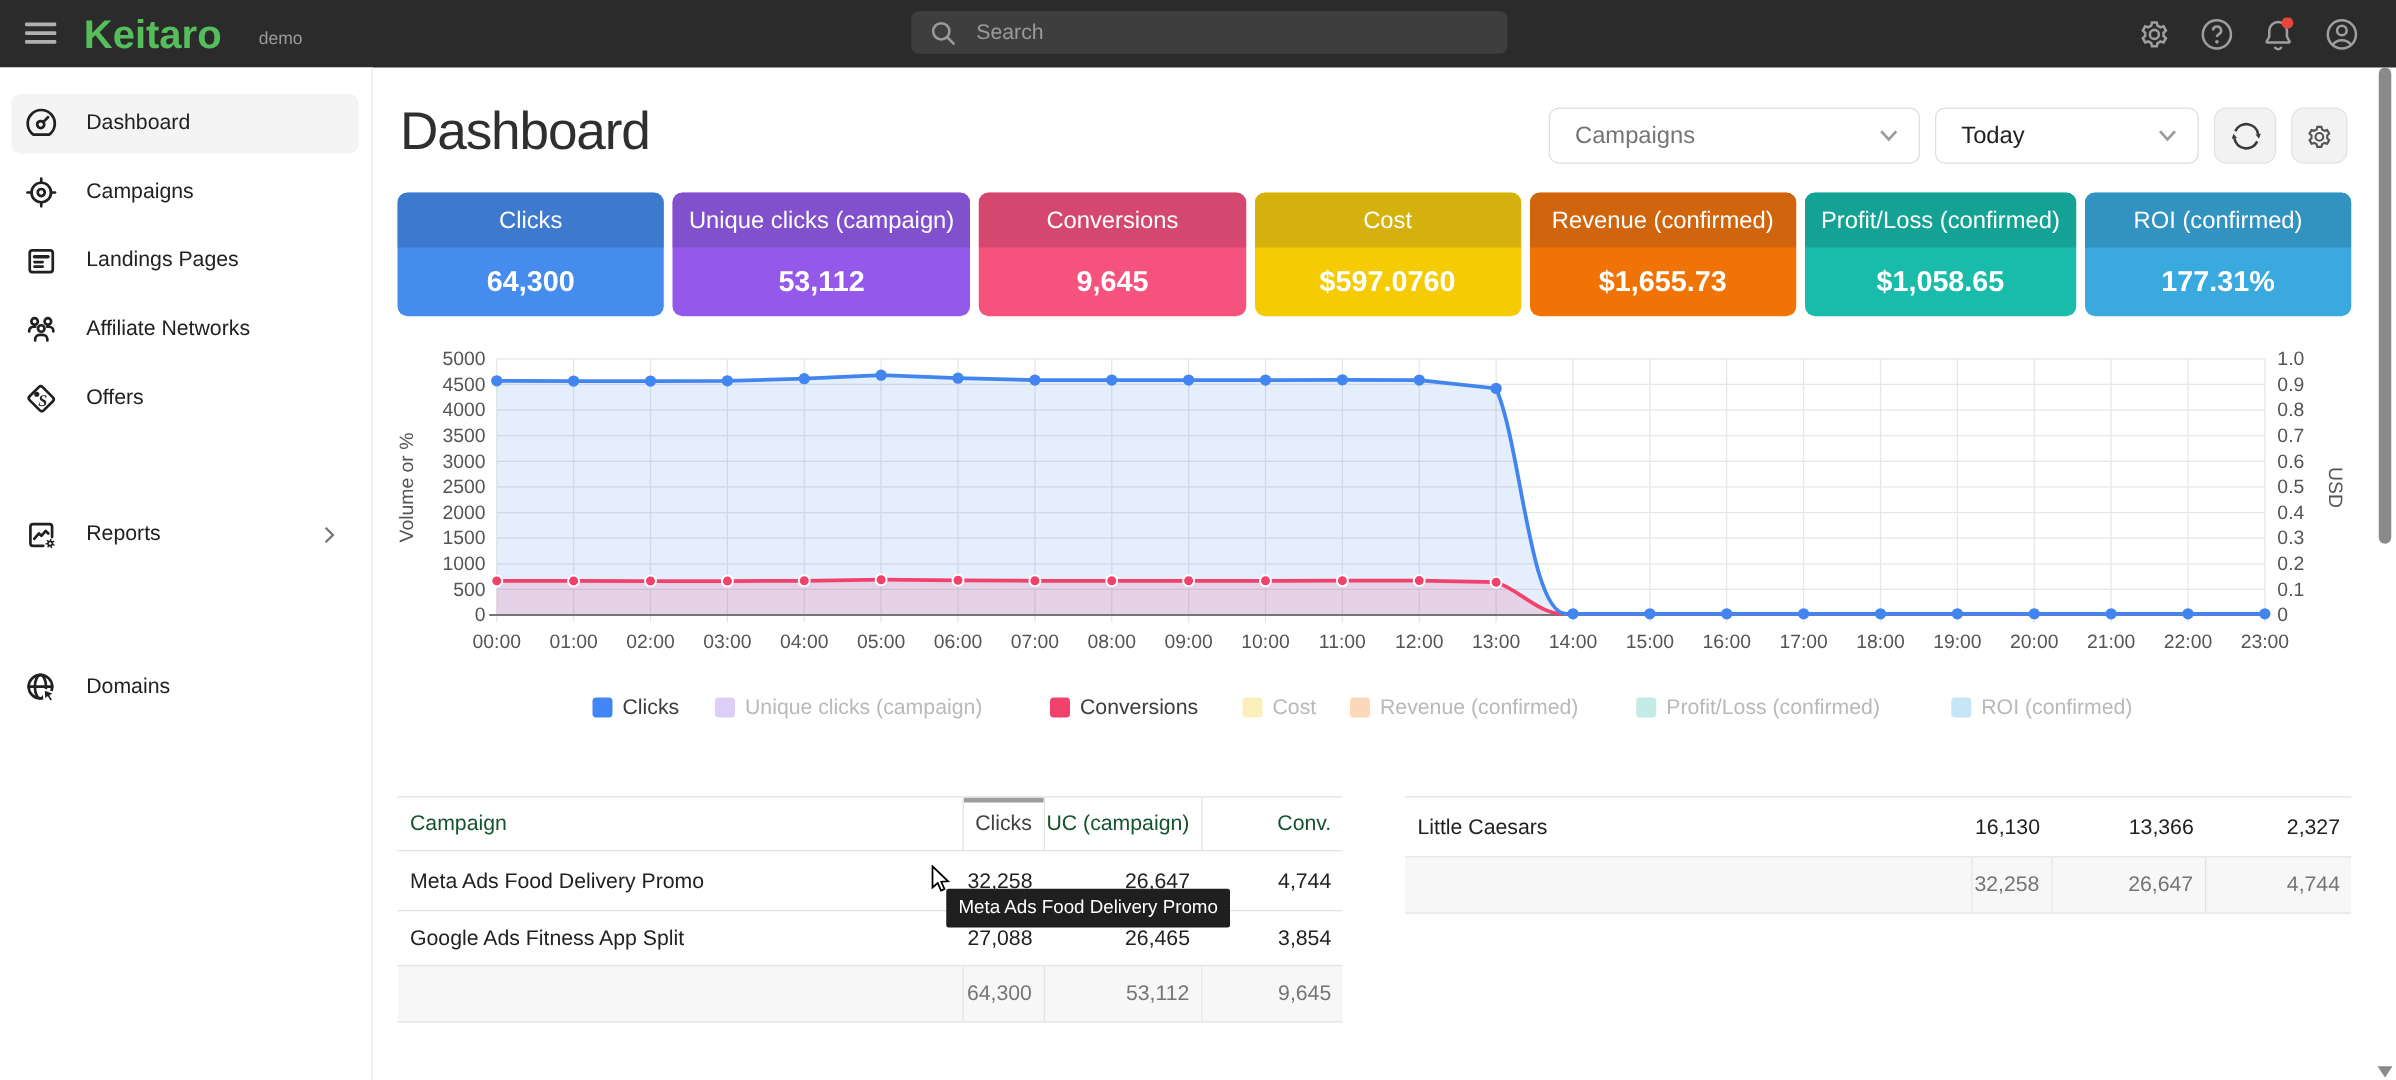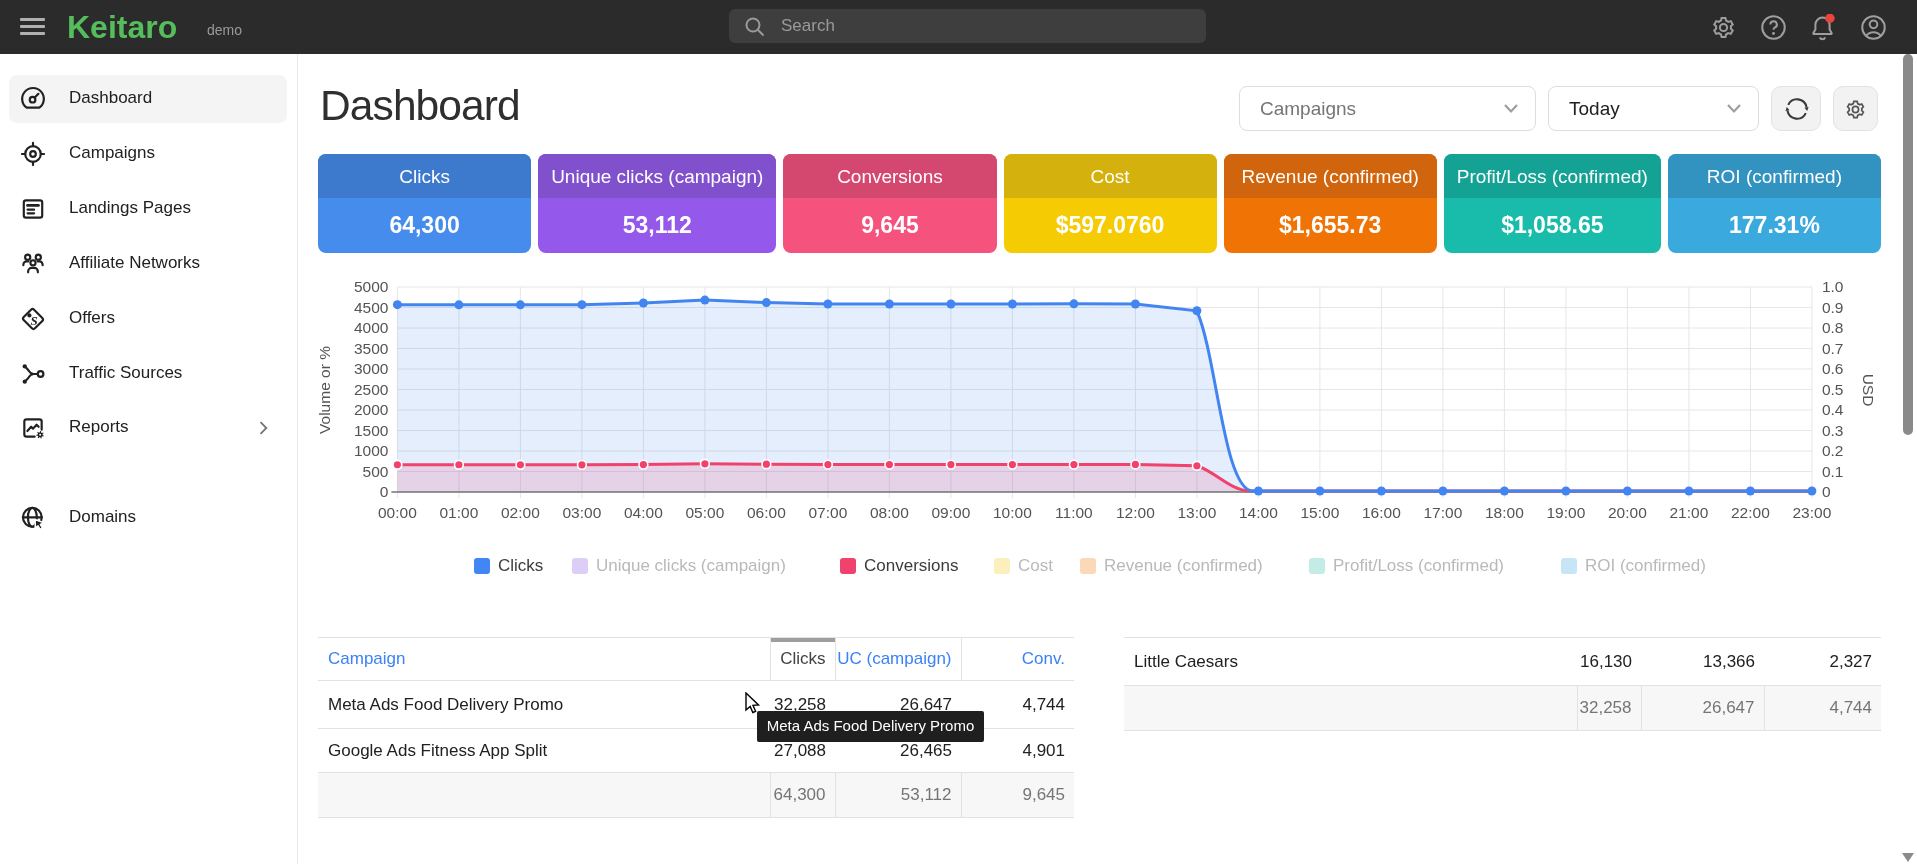--- a/index.html
+++ b/index.html
@@ -42,21 +42,21 @@
 #chart { position:absolute; left:318px; top:270px; }
 #legend { position:absolute; left:0; top:556px; width:1917px; height:22px; }
 .litem { position:absolute; display:flex; align-items:center; height:20px; }
 .lsq { width:16px; height:16px; border-radius:3px; margin-right:8px; }
 .ltxt { font-size:17px; color:#b9b9b9; }
 .ltxt.on { color:#3c3c3c; }
 
 
 .tbl { position:absolute; top:637px; border-collapse:collapse; table-layout:fixed; font-size:17px; }
 .tbl th, .tbl td { border-top:1px solid #e2e2e2; border-bottom:1px solid #e2e2e2; overflow:hidden; white-space:nowrap; }
-.tbl th { font-weight:400; color:#3b82f6; text-align:left; height:43px; padding-left:10px; }
+.tbl th { font-weight:400; color:#14532d; text-align:left; height:43px; padding-left:10px; }
 .tbl th.num, .tbl td.num { text-align:right; padding-right:9px; padding-left:0; }
 .tbl th.bl, .tbl td.bl { border-left:1px solid #e2e2e2; }
 .tbl td { color:#212121; height:48px; padding-left:10px; }
 .tbl tr:nth-child(3) td { height:44px; }
 .tbl tr.foot td { height:45px; }
 .tbl td.num { padding-left:0; }
 .tbl tr.foot td { background:#f7f7f7; color:#757575; }
 .tbl .sorted { position:relative; color:#424242; }
 .tbl .sorted:before { content:""; position:absolute; left:0; top:0; right:0; height:4px; background:#9e9e9e; }
 #tooltip { position:absolute; left:757px; top:711px; width:227px; height:31px; background:#1f1f1f; color:#fff;
@@ -143,42 +143,33 @@
       <span>Affiliate Networks</span>
     </div>
     <div class="sitem" style="top: 240.6px;">
       <svg width="26" height="26" viewBox="0 0 24 24" fill="none" stroke="#212121" stroke-width="2" stroke-linecap="round" stroke-linejoin="round">
         <path d="M10.2 3.4 a2 2 0 0 1 2.8 0 L20.6 11 a2 2 0 0 1 0 2.8 L13.8 20.6 a2 2 0 0 1 -2.8 0 L3.4 13 a2 2 0 0 1 0 -2.8 Z" fill="none"></path>
         <circle cx="8.7" cy="8.7" r="1.9" fill="#212121" stroke="none"></circle>
         <text x="9.8" y="17.2" font-size="12" font-style="italic" font-weight="bold" fill="#212121" stroke="none" font-family="Liberation Serif, serif">S</text>
       </svg>
       <span>Offers</span>
     </div>
-    <div class="sitem" style="top: 295.5px;">
-      <svg width="26" height="26" viewBox="0 0 24 24" fill="none" stroke="#212121" stroke-width="2" stroke-linecap="round" stroke-linejoin="round">
-        <circle cx="4.4" cy="4.9" r="2" fill="#212121" stroke="none"></circle>
-        <circle cx="4.4" cy="19.1" r="2" fill="#212121" stroke="none"></circle>
-        <circle cx="19" cy="12" r="2.6" fill="none"></circle>
-        <path d="M5.8 6.3 C9.3 9.2 8.2 11.7 12.1 11.95 L16.4 12 M5.8 17.7 C9.3 14.8 8.2 12.3 12.1 12.05" fill="none"></path>
-      </svg>
-      <span>Traffic Sources</span>
-    </div>
     <div class="sitem" style="top: 350.4px;">
       <svg width="26" height="26" viewBox="0 0 24 24" fill="none" stroke="#212121" stroke-width="2" stroke-linecap="round" stroke-linejoin="round">
         <path d="M20 13.5 V6 a2 2 0 0 0 -2 -2 H6 a2 2 0 0 0 -2 2 v12 a2 2 0 0 0 2 2 h7.5" fill="none"></path>
         <path d="M6.8 14.8 L10.3 10.8 L12.1 12.6 L15.3 9 L17.2 10.9" fill="none"></path>
         <path d="M18.60 14.80 L19.53 14.93 L19.45 16.16 L20.23 16.68 L21.34 16.12 L21.82 16.92 L20.80 17.63 L20.88 18.57 L22.01 19.08 L21.68 19.96 L20.50 19.60 L19.81 20.25 L20.12 21.45 L19.22 21.74 L18.77 20.59 L17.83 20.47 L17.08 21.45 L16.30 20.94 L16.91 19.86 L16.43 19.05 L15.19 19.08 L15.10 18.14 L16.33 17.95 L16.66 17.07 L15.86 16.12 L16.54 15.47 L17.46 16.30 L18.35 16.01 Z" fill="#212121" stroke="none"></path>
         <circle cx="18.6" cy="18.3" r="0.9" fill="#fff" stroke="none"></circle>
       </svg>
       <span>Reports</span>
       <svg class="chev" width="20" height="20" viewBox="0 0 24 24" fill="none" stroke="#757575" stroke-width="2.2">
         <path d="M9 5 L16 12 L9 19"></path>
       </svg>
     </div>
-    <div class="sitem" style="top: 440px;">
+    <div class="sitem" style="top: 472px;">
       <svg width="26" height="26" viewBox="0 0 24 24" fill="none" stroke="#212121" stroke-width="2" stroke-linecap="round" stroke-linejoin="round">
         <circle cx="11.4" cy="11.4" r="8.7" fill="none"></circle>
         <path d="M2.7 11.4 H20.1" fill="none"></path>
         <ellipse cx="11.4" cy="11.4" rx="4.1" ry="8.7" fill="none"></ellipse>
         <path d="M13.9 13.4 L22.2 16.4 L18.9 18 L20.9 21.2 L18.5 22.6 L16.6 19.3 L14.2 21.5 Z" fill="#212121" stroke="#fff" stroke-width="1.5"></path>
       </svg>
       <span>Domains</span>
     </div>
   </div>
 
@@ -418,21 +409,21 @@
   <tr>
         <td>Meta Ads Food Delivery Promo</td>
         <td class="num">32,258</td>
         <td class="num">26,647</td>
         <td class="num">4,744</td>
       </tr>
   <tr>
         <td>Google Ads Fitness App Split</td>
         <td class="num">27,088</td>
         <td class="num">26,465</td>
-        <td class="num">4,901</td>
+        <td class="num">3,854</td>
       </tr>
   <tr class="foot">
         <td></td>
         <td class="num bl">64,300</td>
         <td class="num bl">53,112</td>
         <td class="num bl">9,645</td>
       </tr>
 </tbody>
   </table>
 

